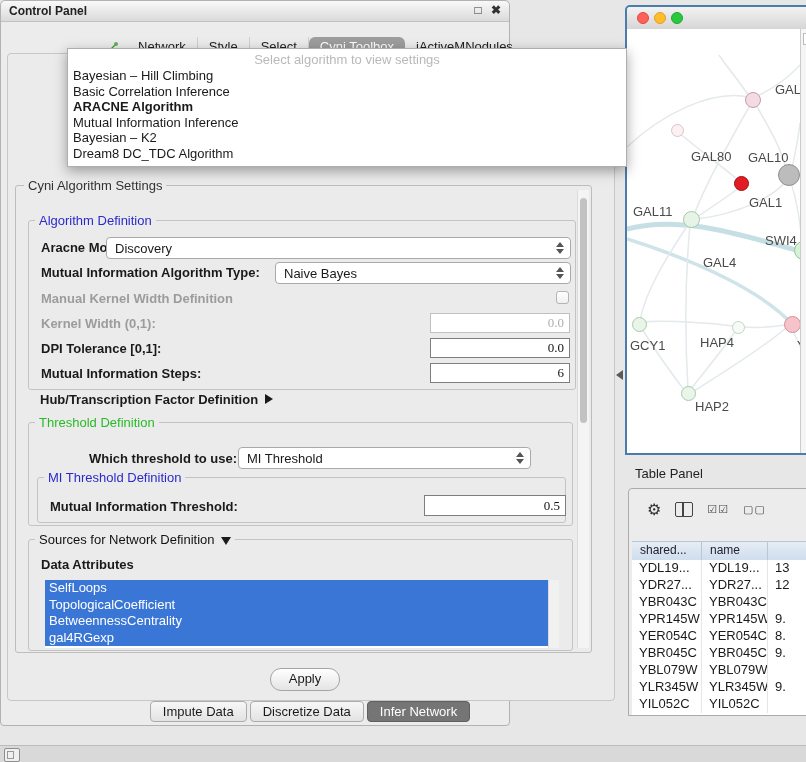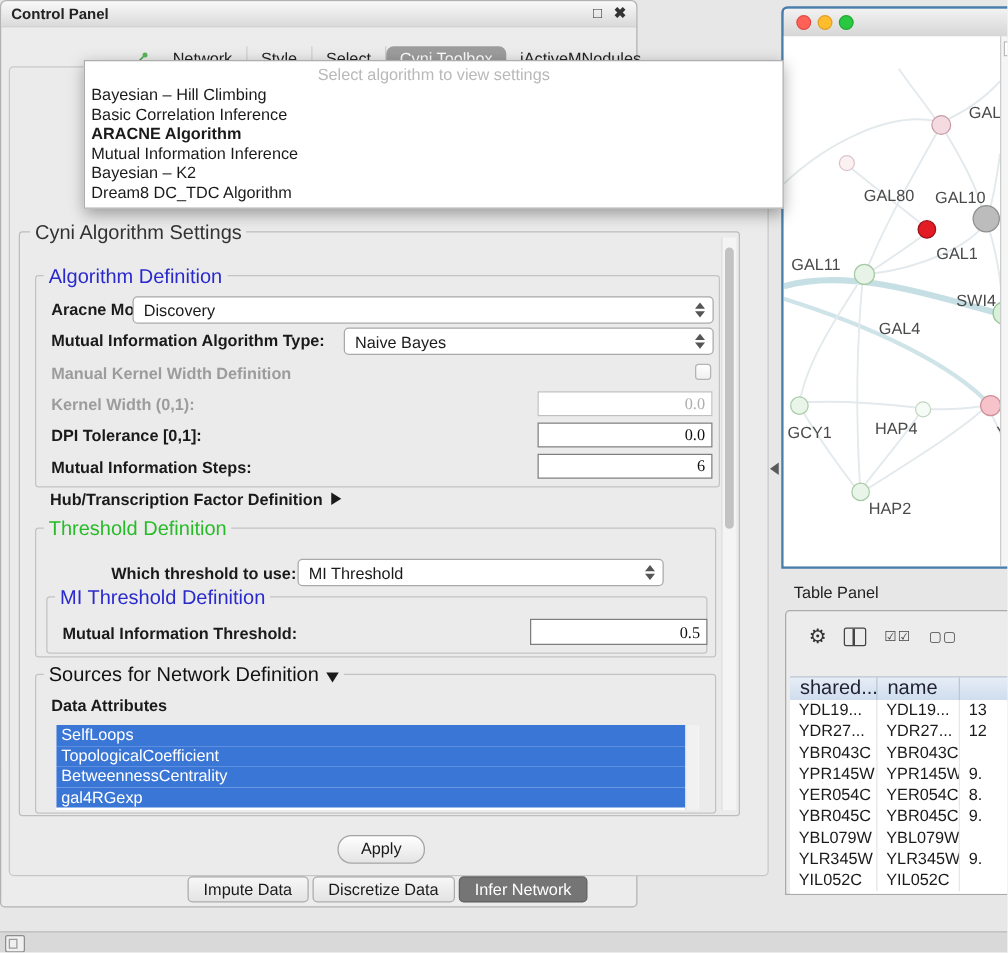--- a/index.html
+++ b/index.html
@@ -31,21 +31,21 @@
   #algo-placeholder{text-align:center;color:#b9b9b9;height:16px;line-height:15px;}
   .pop-item{height:15.5px;line-height:15.5px;padding-left:5px;white-space:nowrap;}
   .pop-item.sel-bold{font-weight:bold;}
   #combo-fragment{position:absolute;left:572px;top:92px;width:18px;height:27px;z-index:40;
       background:linear-gradient(#e8f1fc,#cfe2f6);border:2px solid #85b2e4;border-left:none;
       border-radius:0 6px 6px 0;box-sizing:border-box;}
 
   
   #settings{position:absolute;left:14px;top:184px;width:577px;height:468px;
       border:1px solid #bdbdbd;border-radius:3px;background:#ebebeb;box-sizing:border-box;}
-  .legend{position:absolute;top:-8px;background:#ebebeb;padding:0 4px;font-size:16px;white-space:nowrap;}
+  .legend{position:absolute;top:-8px;background:#ebebeb;padding:0 4px;font-size:13px;white-space:nowrap;}
   .grp{position:absolute;border:1px solid #c3c3c3;border-radius:3px;box-sizing:border-box;}
   .lbl{position:absolute;font-weight:bold;white-space:nowrap;}
   .lbl.dis{color:#9c9c9c;}
   .blue{color:#2a2acc;}
   .green{color:#28bb28;}
 
   .combo{position:absolute;height:22px;background:#fff;border:1px solid #a9a9a9;border-radius:4px;
       box-sizing:border-box;display:flex;align-items:center;}
   .combo .txt{padding-left:8px;flex:1;white-space:nowrap;overflow:hidden;}
   .combo .arrows{width:17px;display:flex;flex-direction:column;align-items:center;gap:2px;padding-right:2px;}
@@ -100,21 +100,21 @@
   #tp-title{position:absolute;left:635px;top:466px;font-size:13px;color:#222;}
   #tablewin{position:absolute;left:628px;top:488px;width:185px;height:228px;background:#ececec;
       border:1px solid #ababab;border-radius:4px 4px 0 0;box-sizing:border-box;}
   #tp-toolbar{position:absolute;left:0;top:0;right:0;height:40px;display:flex;align-items:center;gap:14px;padding-left:18px;}
   .tool-ic{font-size:16px;color:#333;}
   #col-icon{width:16px;height:13px;border:1.5px solid #444;border-radius:2px;position:relative;}
   #col-icon::after{content:"";position:absolute;left:6px;top:0;bottom:0;width:1.5px;background:#444;}
   .tool-sm{font-size:11px;color:#444;letter-spacing:1px;}
   #tp-header{position:absolute;left:3px;top:52px;right:0;height:18px;display:flex;
       background:linear-gradient(#e6edf6,#cfdded);border-top:1px solid #b9c6d6;border-bottom:1px solid #a7b8cc;}
-  .th{box-sizing:border-box;border-right:1px solid #b9c6d4;padding-left:8px;font-size:16px;line-height:17px;color:#223;}
+  .th{box-sizing:border-box;border-right:1px solid #b9c6d4;padding-left:8px;font-size:12px;line-height:17px;color:#223;}
   #tp-body{position:absolute;left:3px;top:71px;right:0;bottom:0;background:#fff;overflow:hidden;}
   .tr{display:flex;height:17px;line-height:16px;}
   .td{box-sizing:border-box;border-right:1px solid #e6e6e6;padding-left:7px;font-size:13px;
       white-space:nowrap;overflow:hidden;}
   .c1{width:70px;} .c2{width:66px;} .c3{flex:1;}
 
   
   #splitter-grip{position:absolute;left:616px;top:370px;width:0;height:0;
       border-top:5px solid transparent;border-bottom:5px solid transparent;border-right:7px solid #5a5a5a;}
   #bottom-strip{position:absolute;left:0;top:745px;width:806px;height:17px;background:#d9d9d9;border-top:1px solid #bcbcbc;}

